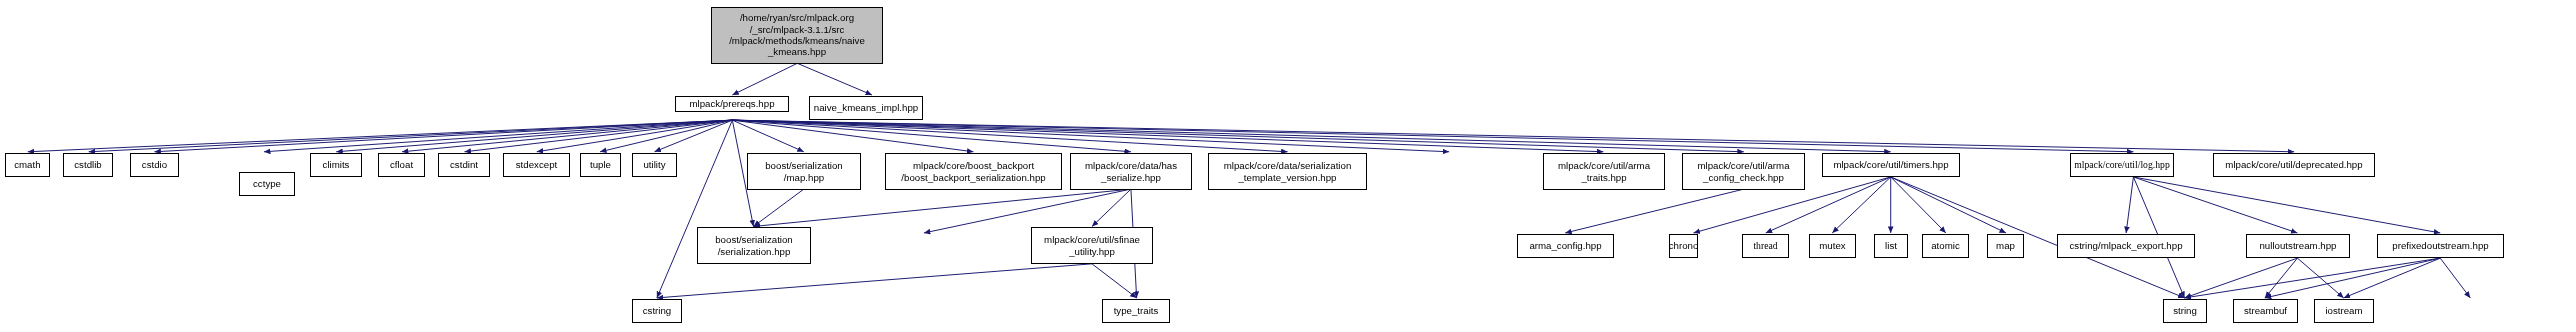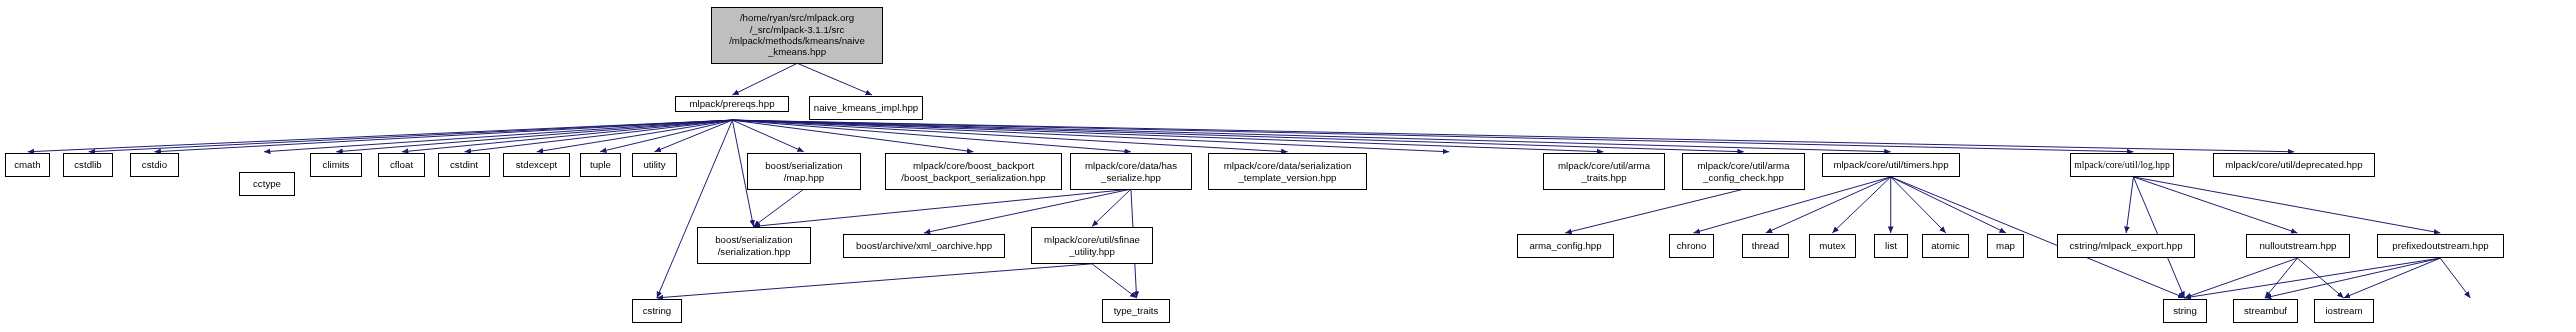--- a/index.html
+++ b/index.html
@@ -179,34 +179,31 @@
     <div class="node" style="left: 2070px; top: 153px; width: 104px; height: 24px; border-color: rgb(0, 0, 0); color: rgb(0, 0, 0); font-family: Liberation Serif, serif;">
       <span>mlpack/core/util/log.hpp</span>
     </div>
     <div class="node" style="left: 2213px; top: 153px; width: 162px; height: 24px; border-color: rgb(0, 0, 0); color: rgb(0, 0, 0);">
       <span>mlpack/core/util/deprecated.hpp</span>
     </div>
     <div class="node" style="left: 697px; top: 227px; width: 114px; height: 37px; border-color: rgb(0, 0, 0); color: rgb(0, 0, 0);">
       <span>boost/serialization</span>
       <span>/serialization.hpp</span>
     </div>
-    <div class="node" style="left: 843px; top: 234px; width: 162px; height: 24px; border-color: rgb(0, 0, 0); color: rgb(0, 0, 0);">
-      <span>boost/archive/xml_oarchive.hpp</span>
-    </div>
     <div class="node" style="left: 1031px; top: 227px; width: 122px; height: 37px; border-color: rgb(0, 0, 0); color: rgb(0, 0, 0);">
       <span>mlpack/core/util/sfinae</span>
       <span>_utility.hpp</span>
     </div>
     <div class="node" style="left: 1517px; top: 234px; width: 97px; height: 24px; border-color: rgb(0, 0, 0); color: rgb(0, 0, 0);">
       <span>arma_config.hpp</span>
     </div>
-    <div class="node" style="left: 1669px; top: 234px; width: 45px; height: 24px; border-color: rgb(0, 0, 0); color: rgb(0, 0, 0);">
+    <div class="node" style="left: 1669px; top: 234px; width: 29px; height: 24px; border-color: rgb(0, 0, 0); color: rgb(0, 0, 0);">
       <span>chrono</span>
     </div>
-    <div class="node" style="left: 1742px; top: 234px; width: 47px; height: 24px; border-color: rgb(0, 0, 0); color: rgb(0, 0, 0);">
+    <div class="node" style="left: 1742px; top: 234px; width: 47px; height: 24px; border-color: rgb(0, 0, 0); color: rgb(0, 0, 0); font-family: Liberation Serif, serif;">
       <span>thread</span>
     </div>
     <div class="node" style="left: 1809px; top: 234px; width: 47px; height: 24px; border-color: rgb(0, 0, 0); color: rgb(0, 0, 0);">
       <span>mutex</span>
     </div>
     <div class="node" style="left: 1874px; top: 234px; width: 34px; height: 24px; border-color: rgb(0, 0, 0); color: rgb(0, 0, 0);">
       <span>list</span>
     </div>
     <div class="node" style="left: 1922px; top: 234px; width: 47px; height: 24px; border-color: rgb(0, 0, 0); color: rgb(0, 0, 0);">
       <span>atomic</span>

